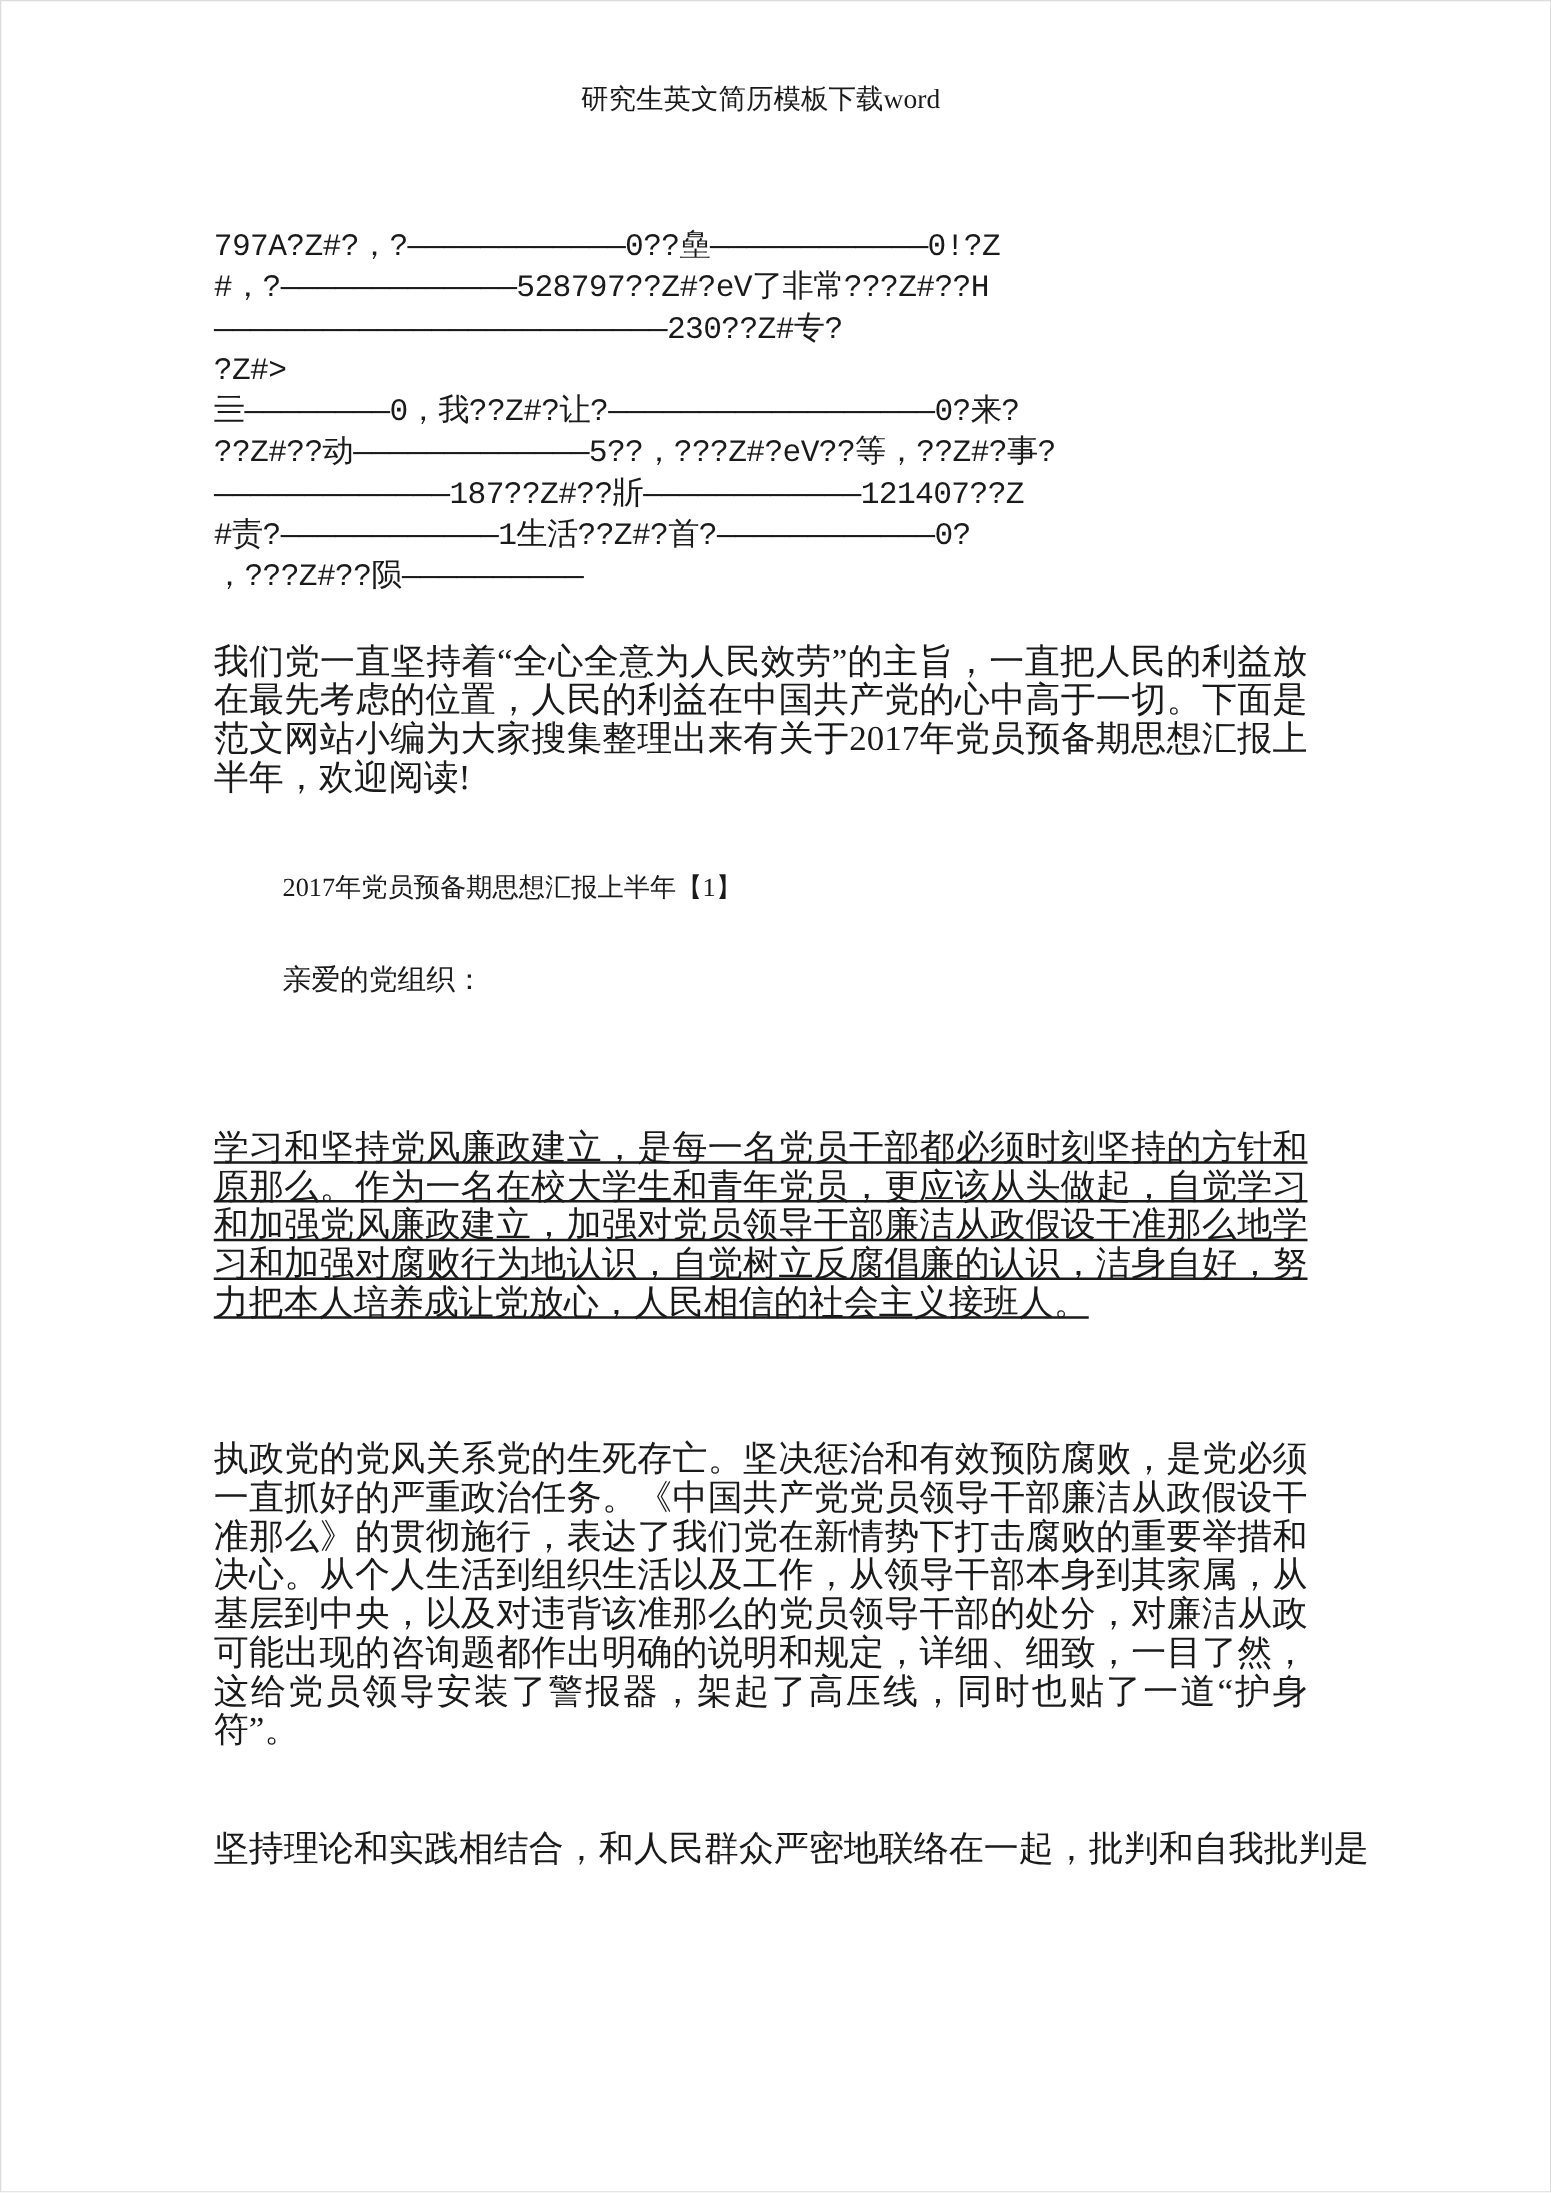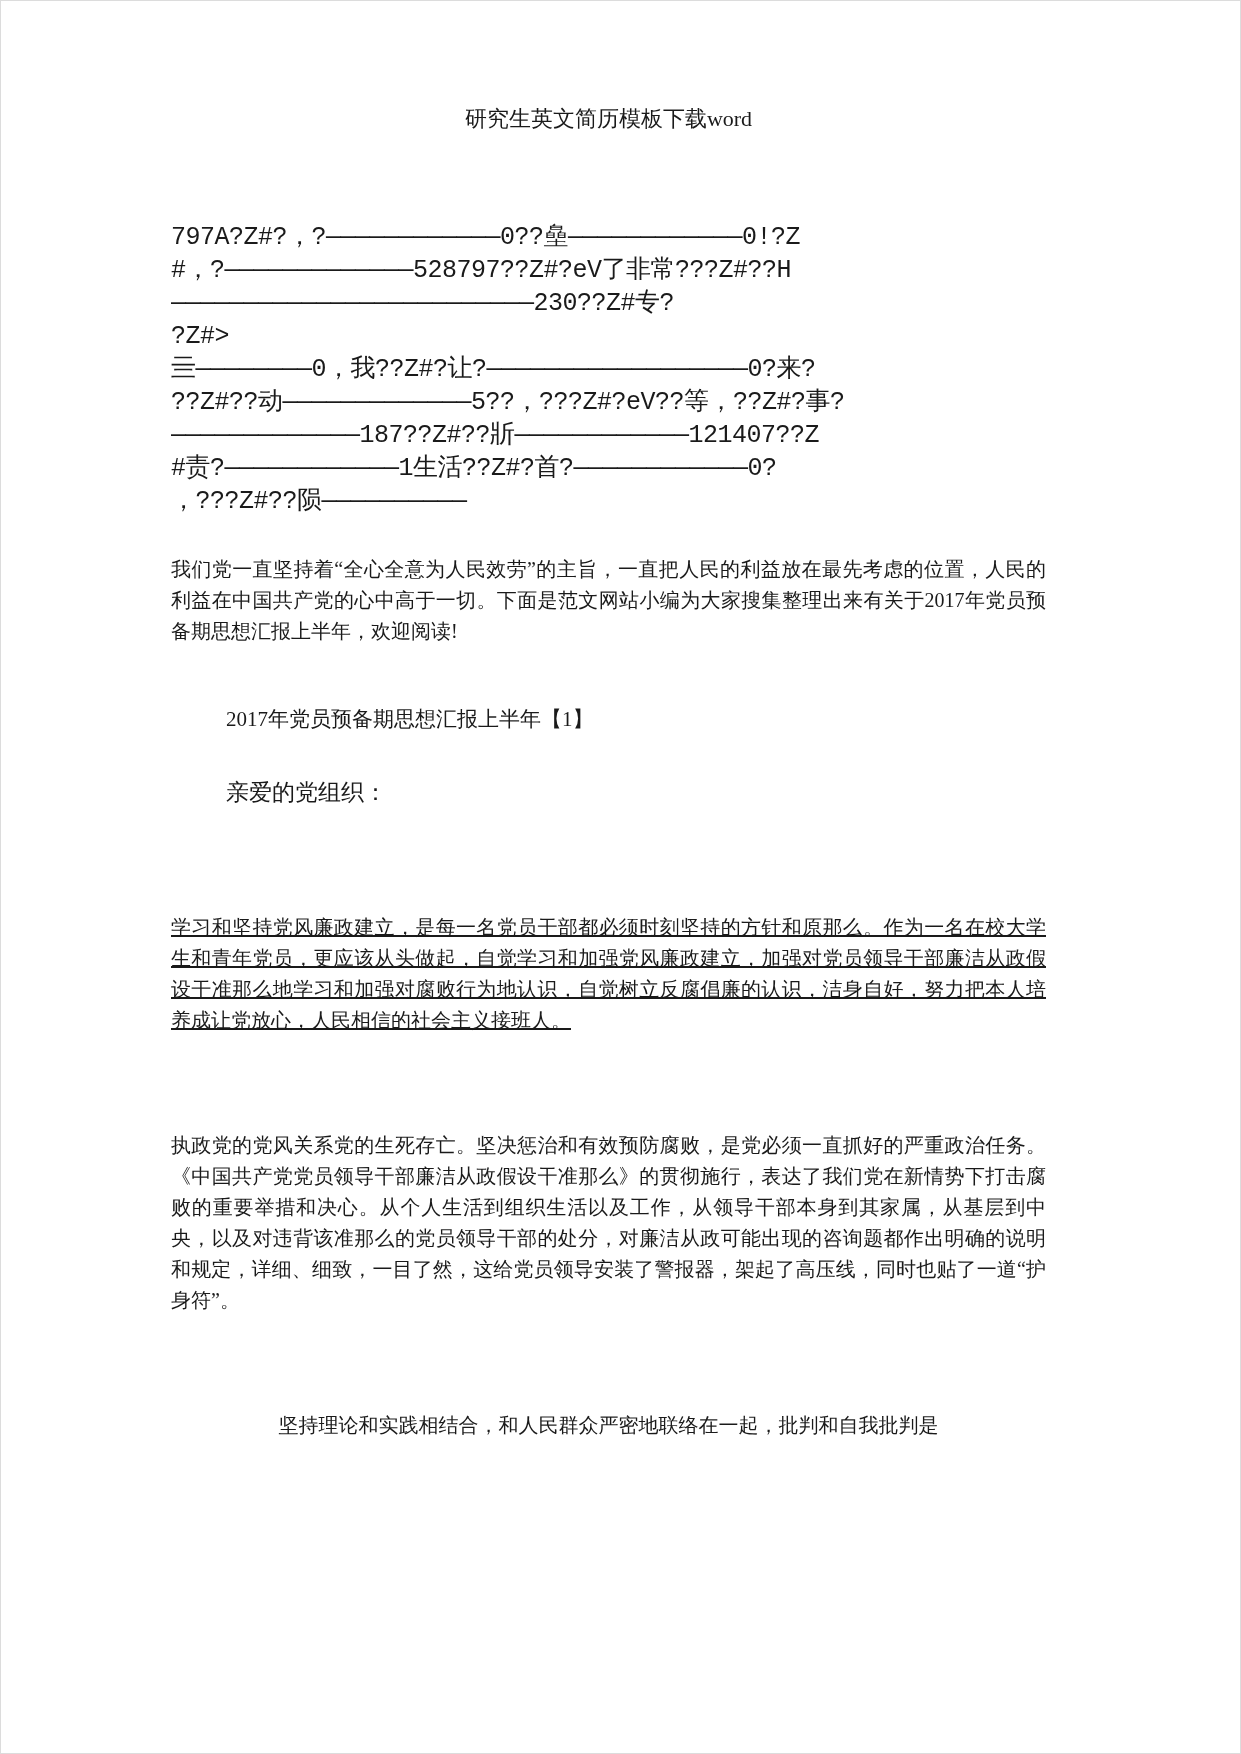--- a/index.html
+++ b/index.html
@@ -16,39 +16,39 @@
     box-sizing: content-box;
     overflow: hidden;
     font-family: "Liberation Serif", "DejaVu Serif", serif;
     color: #1a1a1a;
   }
   .content {
     margin-left: 170px;
     width: 875px;
   }
   .doc-title {
-    padding-top: 104px;
+    padding-top: 64px;
     text-align: center;
     font-size: 22px;
     line-height: 28px;
     white-space: nowrap;
   }
   .garbled-block {
     margin-top: 88px;
     font-size: 25px;
     line-height: 33px;
   }
   .garbled-block .garbled-line {
     white-space: nowrap;
     overflow: hidden;
     letter-spacing: -0.5px;
     font-family: Liberation Mono, monospace;
   }
   .para {
-    font-size: 20px;
+    font-size: 28px;
     line-height: 31px;
     text-align: justify;
     word-break: break-all;
   }
   .intro { margin-top: 36px; }
   .section-heading {
     margin-top: 57px;
     font-size: 21px;
     line-height: 31px;
     text-indent: 55px;
@@ -56,21 +56,21 @@
   }
   .salutation {
     margin-top: 42px;
     font-size: 23px;
     line-height: 31px;
     text-indent: 55px;
     white-space: nowrap;
   }
   .para1 { margin-top: 104px; text-decoration: underline; }
   .para2 { margin-top: 94px; }
-  .para3 { margin-top: 94px; white-space: nowrap; text-align: center; }
+  .para3 { margin-top: 64px; white-space: nowrap; text-align: center; }
 </style>
 </head>
 <body>
 
 <div class="page">
   <div class="content">
 
     <div class="doc-title">研究生英文简历模板下载word</div>
 
     <div class="garbled-block">

